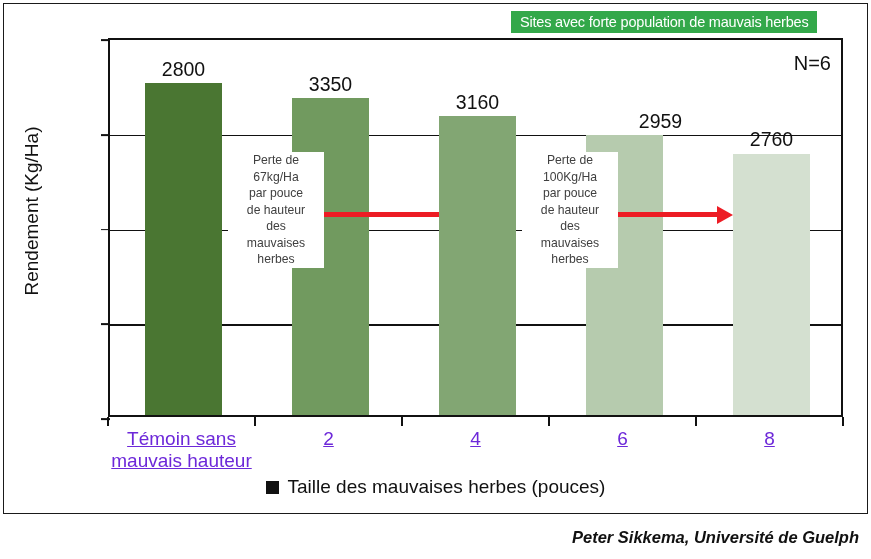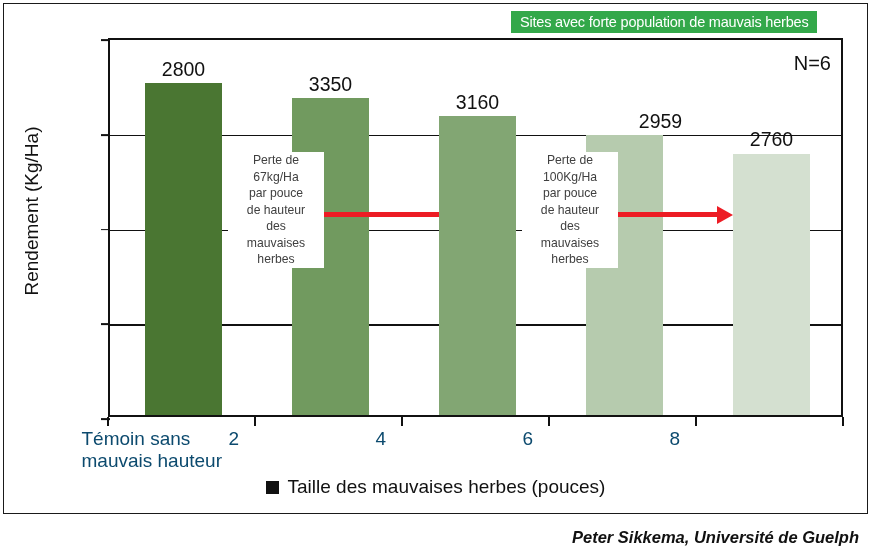--- a/index.html
+++ b/index.html
@@ -95,26 +95,27 @@
   
   .x-tick-mark {
     position: absolute;
     width: 1.8px; height: 9px;
     background: #111111;
     top: 417px;
   }
   .x-tick-label {
     position: absolute;
     top: 428px;
-    text-align: left;
+    text-align: center;
     font-size: 19px;
     line-height: 22px;
-    color: #0c4a6e;
+    color: #6d28d9;
     transform: translateX(-50%);
     width: 200px;
+    text-decoration: underline;
   }
 
   
   .annotation {
     position: absolute;
     text-align: center;
     font-size: 12.2px;
     line-height: 16.5px;
     color: #404040;
     background: #ffffff;

